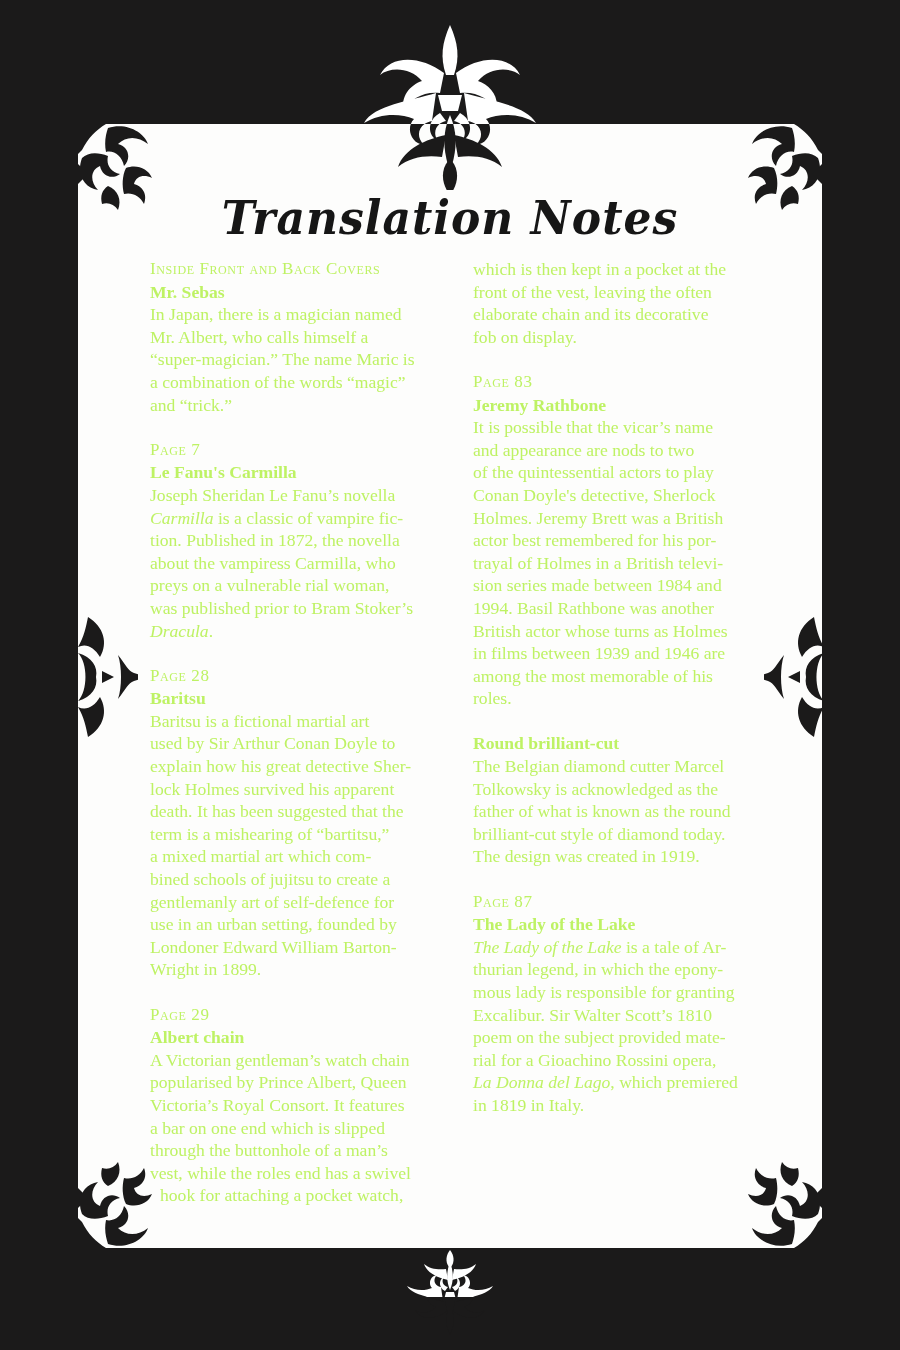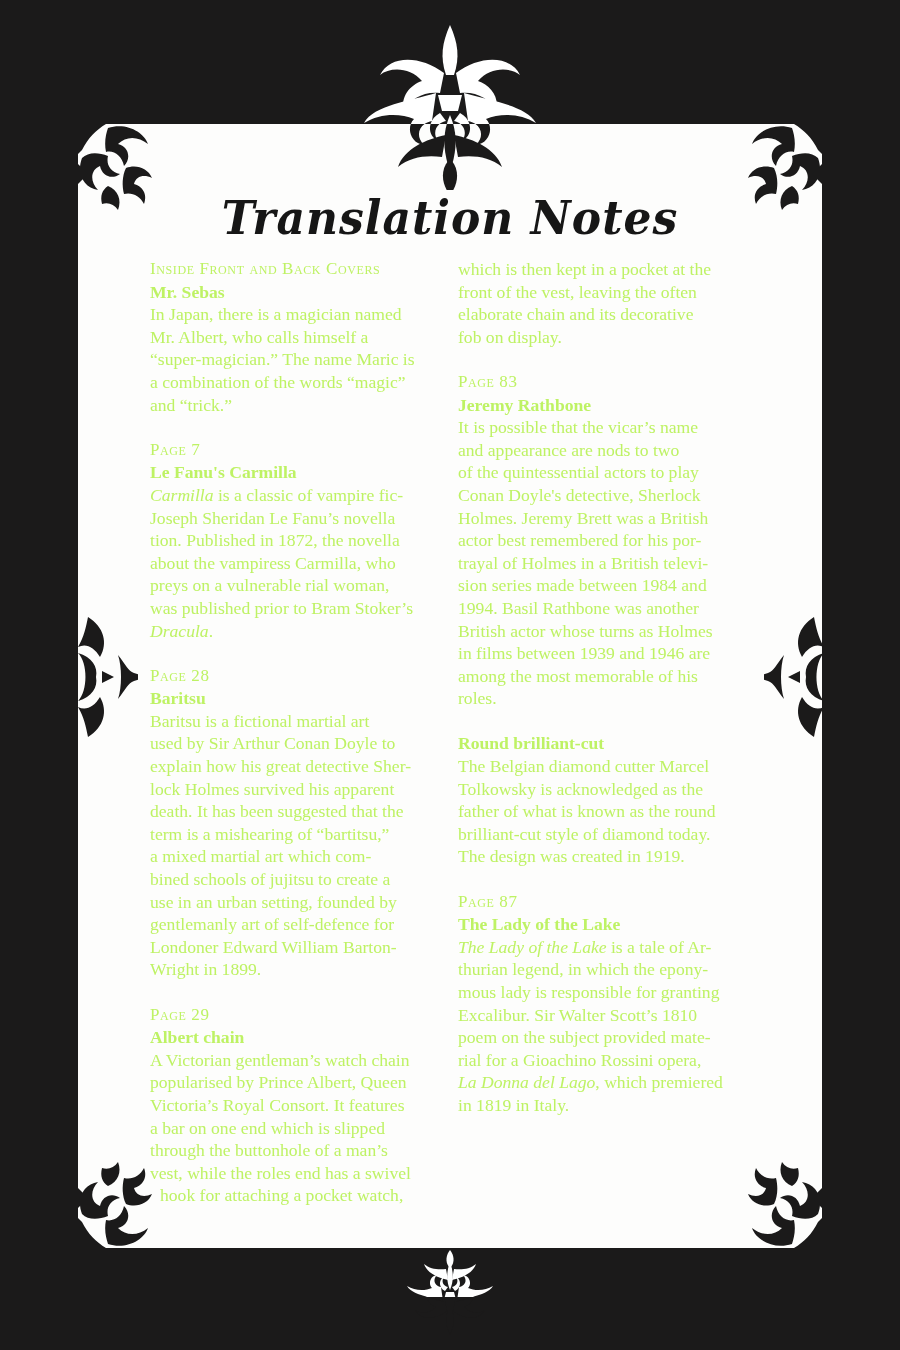--- a/index.html
+++ b/index.html
@@ -13,21 +13,21 @@
   }
   .orn { position: absolute; }
   .orn svg { display: block; }
   .title {
     position: absolute; left: 78px; width: 744px; top: 192px; text-align: center;
     font-family: "DejaVu Serif", serif; font-weight: bold; font-size: 44px; color: #161616;
     letter-spacing: 1px; font-style: italic; transform: scaleY(1.05);
   }
   .col { position: absolute; top: 258px; width: 300px; color: #bef264; font-size: 17.6px; line-height: 22.6px; }
   .col.left { left: 150px; }
-  .col.right { left: 458px; width: 300px; }
+  .col.right { left: 473px; width: 300px; }
   .entry { margin-bottom: 22.6px; }
   .pagelabel { font-variant: small-caps; letter-spacing: 0.6px; font-size: 17px; }
   .head { font-weight: bold; }
   .line { display: block; white-space: nowrap; }
   .line.indent { padding-left: 10px; }
   em, i { font-style: italic; }
 </style>
 </head>
 <body>
 
@@ -155,43 +155,43 @@
         <span class="line">Mr. Albert, who calls himself a</span>
         <span class="line">“super-magician.” The name Maric is</span>
         <span class="line">a combination of the words “magic”</span>
         <span class="line">and “trick.”</span>
       </div>
     </div>
     <div class="entry">
       <div class="pagelabel">Page 7</div>
       <div class="head">Le Fanu's Carmilla</div>
       <div class="body">
+        <span class="line">Joseph Sheridan Le Fanu’s novella</span>
         <span class="line"><em>Carmilla</em> is a classic of vampire fic-</span>
-        <span class="line">Joseph Sheridan Le Fanu’s novella</span>
         <span class="line">tion. Published in 1872, the novella</span>
         <span class="line">about the vampiress Carmilla, who</span>
         <span class="line">preys on a vulnerable rial woman,</span>
         <span class="line">was published prior to Bram Stoker’s</span>
         <span class="line"><em>Dracula</em>.</span>
       </div>
     </div>
     <div class="entry">
       <div class="pagelabel">Page 28</div>
       <div class="head">Baritsu</div>
       <div class="body">
         <span class="line">Baritsu is a fictional martial art</span>
         <span class="line">used by Sir Arthur Conan Doyle to</span>
         <span class="line">explain how his great detective Sher-</span>
         <span class="line">lock Holmes survived his apparent</span>
         <span class="line">death. It has been suggested that the</span>
         <span class="line">term is a mishearing of “bartitsu,”</span>
         <span class="line">a mixed martial art which com-</span>
         <span class="line">bined schools of jujitsu to create a</span>
+        <span class="line">gentlemanly art of self-defence for</span>
         <span class="line">use in an urban setting, founded by</span>
-        <span class="line">gentlemanly art of self-defence for</span>
         <span class="line">Londoner Edward William Barton-</span>
         <span class="line">Wright in 1899.</span>
       </div>
     </div>
     <div class="entry">
       <div class="pagelabel">Page 29</div>
       <div class="head">Albert chain</div>
       <div class="body">
         <span class="line">A Victorian gentleman’s watch chain</span>
         <span class="line">popularised by Prince Albert, Queen</span>

